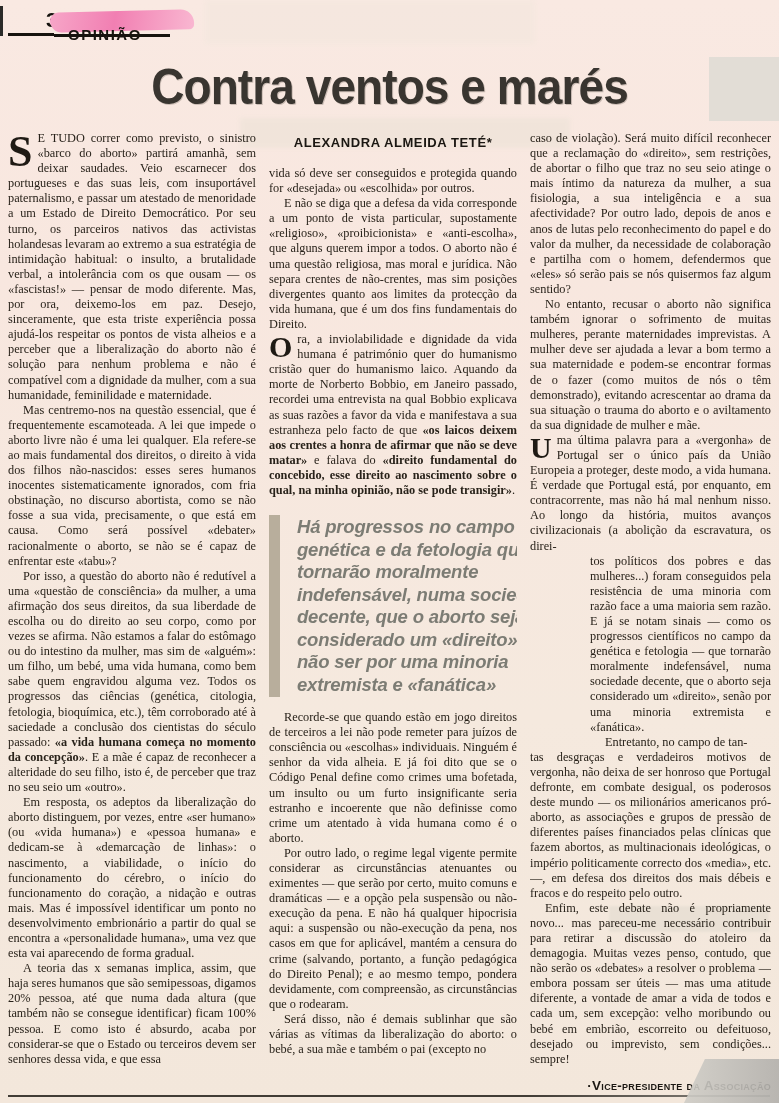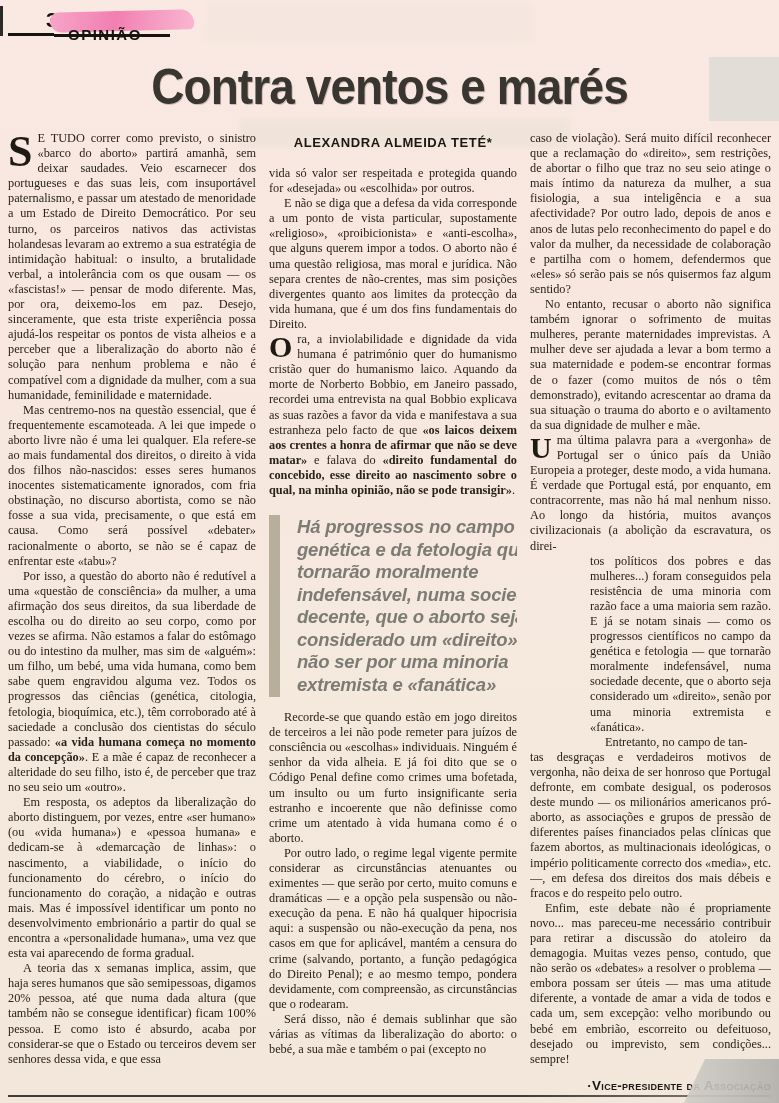--- a/index.html
+++ b/index.html
@@ -79,21 +79,21 @@
   <div class="columns">
     <div class="col col1">
         <p class="para"><span class="dc dc-lg">S</span><span>E TUDO correr como previsto, o sinistro «barco do aborto» partirá amanhã, sem deixar saudades. Veio escarnecer dos portugueses e das suas leis, com insuportável paternalismo, e passar um atestado de menoridade a um Estado de Direito Democrático. Por seu turno, os parceiros nativos das activistas holandesas levaram ao extremo a sua estratégia de intimidação habitual: o insulto, a brutalidade verbal, a intolerância com os que ousam — os «fascistas!» — pensar de modo diferente. Mas, por ora, deixemo-los em paz. Desejo, sinceramente, que esta triste experiência possa ajudá-los respeitar os pontos de vista alheios e a perceber que a liberalização do aborto não é solução para nenhum problema e não é compatível com a dignidade da mulher, com a sua humanidade, feminilidade e maternidade.</span></p>
         <p class="para ind"><span>Mas centremo-nos na questão essencial, que é frequentemente escamoteada. A lei que impede o aborto livre não é uma lei qualquer. Ela refere-se ao mais fundamental dos direitos, o direito à vida dos filhos não-nascidos: esses seres humanos inocentes sistematicamente ignorados, com fria obstinação, no discurso abortista, como se não fosse a sua vida, precisamente, o que está em causa. Como será possível «debater» racionalmente o aborto, se não se é capaz de enfrentar este «tabu»?</span></p>
         <p class="para ind"><span>Por isso, a questão do aborto não é redutível a uma «questão de consciência» da mulher, a uma afirmação dos seus direitos, da sua liberdade de escolha ou do direito ao seu corpo, como por vezes se afirma. Não estamos a falar do estômago ou do intestino da mulher, mas sim de «alguém»: um filho, um bebé, uma vida humana, como bem sabe quem engravidou alguma vez. Todos os progressos das ciências (genética, citologia, fetologia, bioquímica, etc.), têm corroborado até à saciedade a conclusão dos cientistas do século passado: </span><span class="b">«a vida humana começa no momento da concepção»</span><span>. E a mãe é capaz de reconhecer a alteridade do seu filho, isto é, de perceber que traz no seu seio um «outro».</span></p>
         <p class="para ind"><span>Em resposta, os adeptos da liberalização do aborto distinguem, por vezes, entre «ser humano» (ou «vida humana») e «pessoa humana» e dedicam-se à «demarcação de linhas»: o nascimento, a viabilidade, o início do funcionamento do cérebro, o início do funcionamento do coração, a nidação e outras mais. Mas é impossível identificar um ponto no desenvolvimento embrionário a partir do qual se encontra a «personalidade humana», uma vez que esta vai aparecendo de forma gradual.</span></p>
         <p class="para ind"><span>A teoria das x semanas implica, assim, que haja seres humanos que são semipessoas, digamos 20% pessoa, até que numa dada altura (que também não se consegue identificar) ficam 100% pessoa. E como isto é absurdo, acaba por considerar-se que o Estado ou terceiros devem ser senhores dessa vida, e que essa</span></p>
       </div>
     <div class="col col2">
         <div class="byline">ALEXANDRA ALMEIDA TETÉ*</div>
-        <p class="para"><span>vida só valor ser respeitada e protegida quando for «desejada» ou «escolhida» por outros.</span></p>
+        <p class="para"><span>vida só deve ser conseguidos e protegida quando for «desejada» ou «escolhida» por outros.</span></p>
         <p class="para ind"><span>E não se diga que a defesa da vida corresponde a um ponto de vista particular, supostamente «religioso», «proibicionista» e «anti-escolha», que alguns querem impor a todos. O aborto não é uma questão religiosa, mas moral e jurídica. Não separa crentes de não-crentes, mas sim posições divergentes quanto aos limites da protecção da vida humana, que é um dos fins fundamentais do Direito.</span></p>
         <p class="para"><span class="dc dc-sm">O</span><span>ra, a inviolabilidade e dignidade da vida humana é património quer do humanismo cristão quer do humanismo laico. Aquando da morte de Norberto Bobbio, em Janeiro passado, recordei uma entrevista na qual Bobbio explicava as suas razões a favor da vida e manifestava a sua estranheza pelo facto de que </span><span class="b">«os laicos deixem aos crentes a honra de afirmar que não se deve matar»</span><span> e falava do </span><span class="b">«direito fundamental do concebido, esse direito ao nascimento sobre o qual, na minha opinião, não se pode transigir»</span><span>.</span></p>
         <div class="pullquote">
           <div class="pq-bar"></div>
           <div class="pq-text">Há progressos no campo da genética e da fetologia que tornarão moralmente indefensável, numa sociedade decente, que o aborto seja considerado um «direito». A não ser por uma minoria extremista e «fanática»</div>
         </div>
         <p class="para ind"><span>Recorde-se que quando estão em jogo direitos de terceiros a lei não pode remeter para juízos de consciência ou «escolhas» individuais. Ninguém é senhor da vida alheia. E já foi dito que se o Código Penal define como crimes uma bofetada, um insulto ou um furto insignificante seria estranho e incoerente que não definisse como crime um atentado à vida humana como é o aborto.</span></p>
         <p class="para ind"><span>Por outro lado, o regime legal vigente permite considerar as circunstâncias atenuantes ou eximentes — que serão por certo, muito comuns e dramáticas — e a opção pela suspensão ou não-execução da pena. E não há qualquer hipocrisia aqui: a suspensão ou não-execução da pena, nos casos em que for aplicável, mantém a censura do crime (salvando, portanto, a função pedagógica do Direito Penal); e ao mesmo tempo, pondera devidamente, com compreensão, as circunstâncias que o rodearam.</span></p>
         <p class="para ind"><span>Será disso, não é demais sublinhar que são várias as vítimas da liberalização do aborto: o bebé, a sua mãe e também o pai (excepto no</span></p>
       </div>

